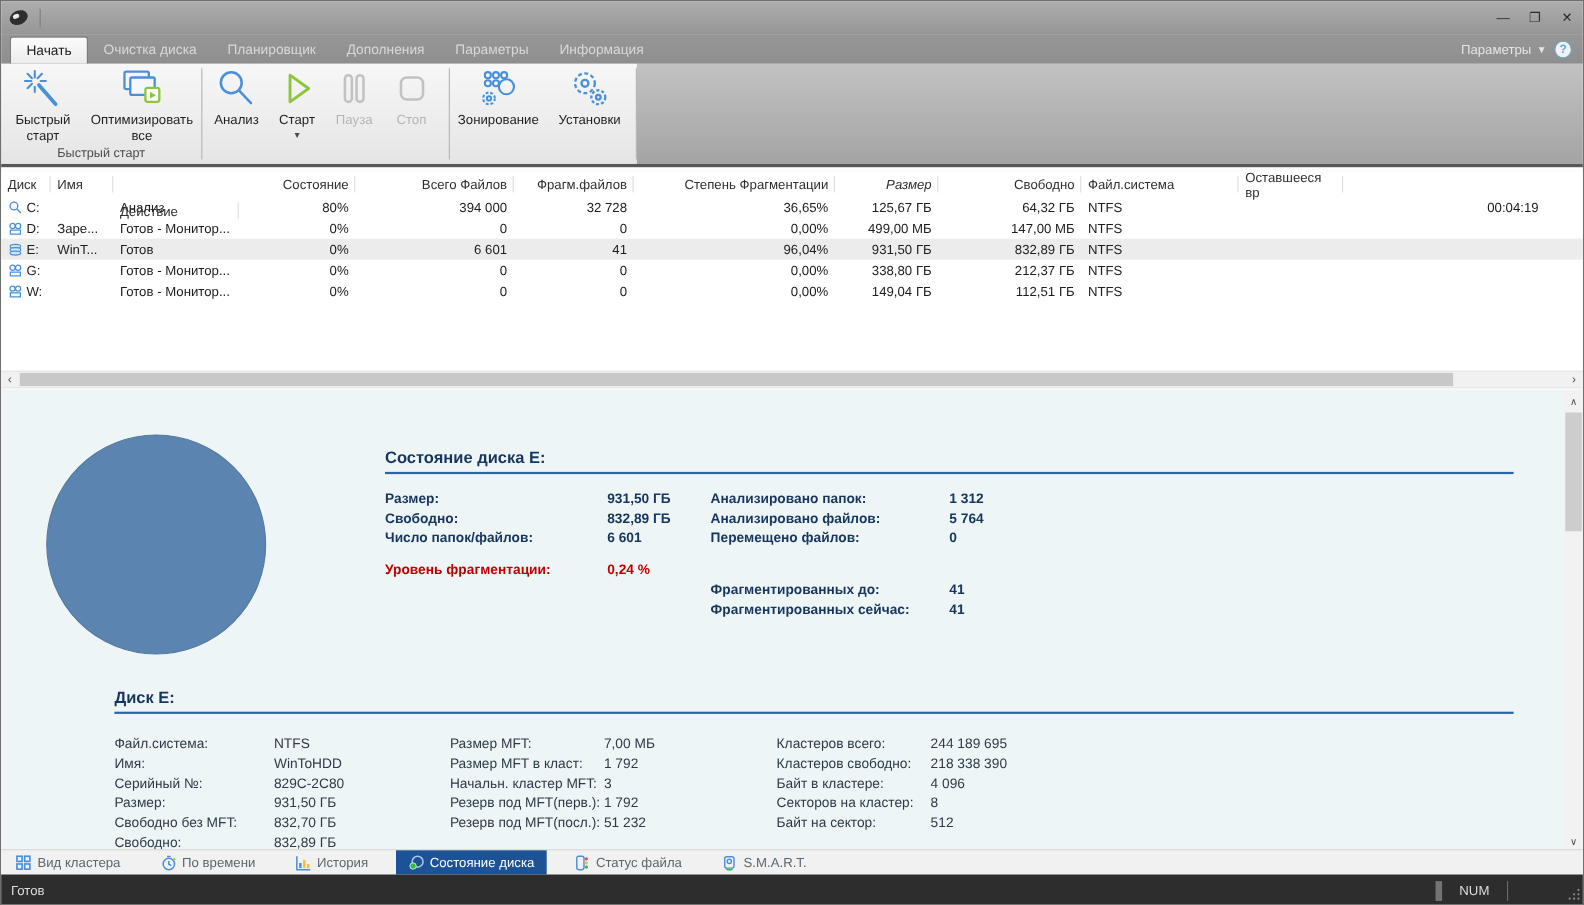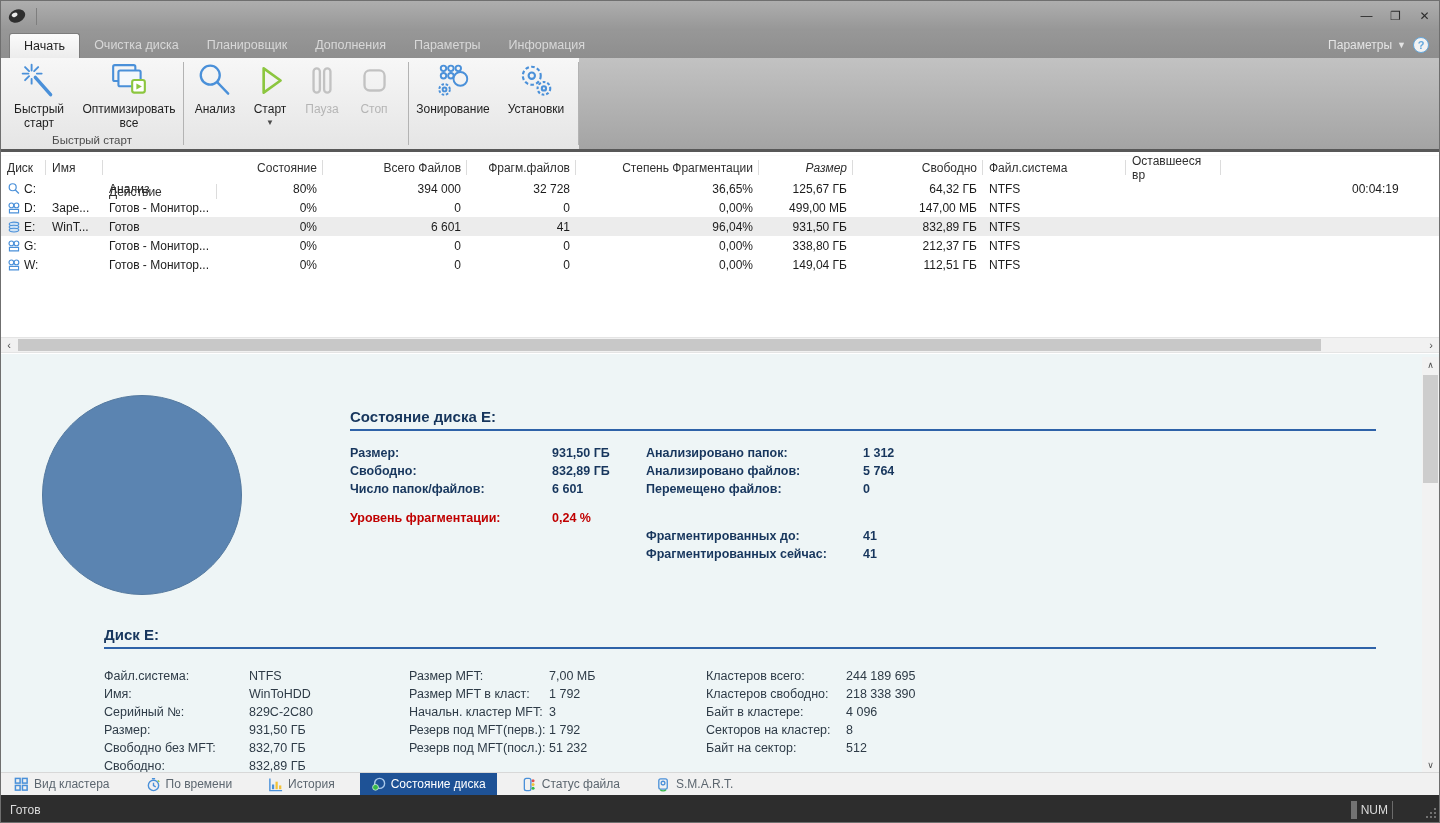--- a/index.html
+++ b/index.html
@@ -81,21 +81,21 @@
   .btabs{position:absolute;top:771px;left:0;right:0;height:23px;background:#f1f1f1;border-top:1px solid #d8d8d8;display:flex;align-items:stretch;font-size:12px;color:#5c666f}
   .btab{display:flex;align-items:center;gap:5px;padding:0 11px;margin-left:14px;white-space:nowrap;cursor:default}
   .btab:first-child{margin-left:2px}
   .btab.active{background:#1e5296;color:#fff}
   .btab svg{width:15px;height:15px}
 
   
   .statusbar{position:absolute;top:794px;left:0;right:0;height:29px;background:#2d2d2d;color:#dcdcdc;font-size:12px;display:flex;align-items:center}
   .sb-left{padding-left:9px}
   .sb-right{margin-left:auto;display:flex;align-items:center;height:100%}
-  .sb-num{height:18px;display:flex;align-items:center;padding:0 4px;border-left:6px solid #737373;border-right:1px solid #6b6b6b;margin-right:46px}
+  .sb-num{height:18px;display:flex;align-items:center;padding:0 16px;border-left:6px solid #737373;border-right:1px solid #6b6b6b;margin-right:68px}
   .grip{position:absolute;right:2px;bottom:2px}
 </style>
 </head>
 <body>
 
 <div class="window">
 
   <div class="titlebar">
     <span class="app-icon">
       <svg viewBox="0 0 20 20">

